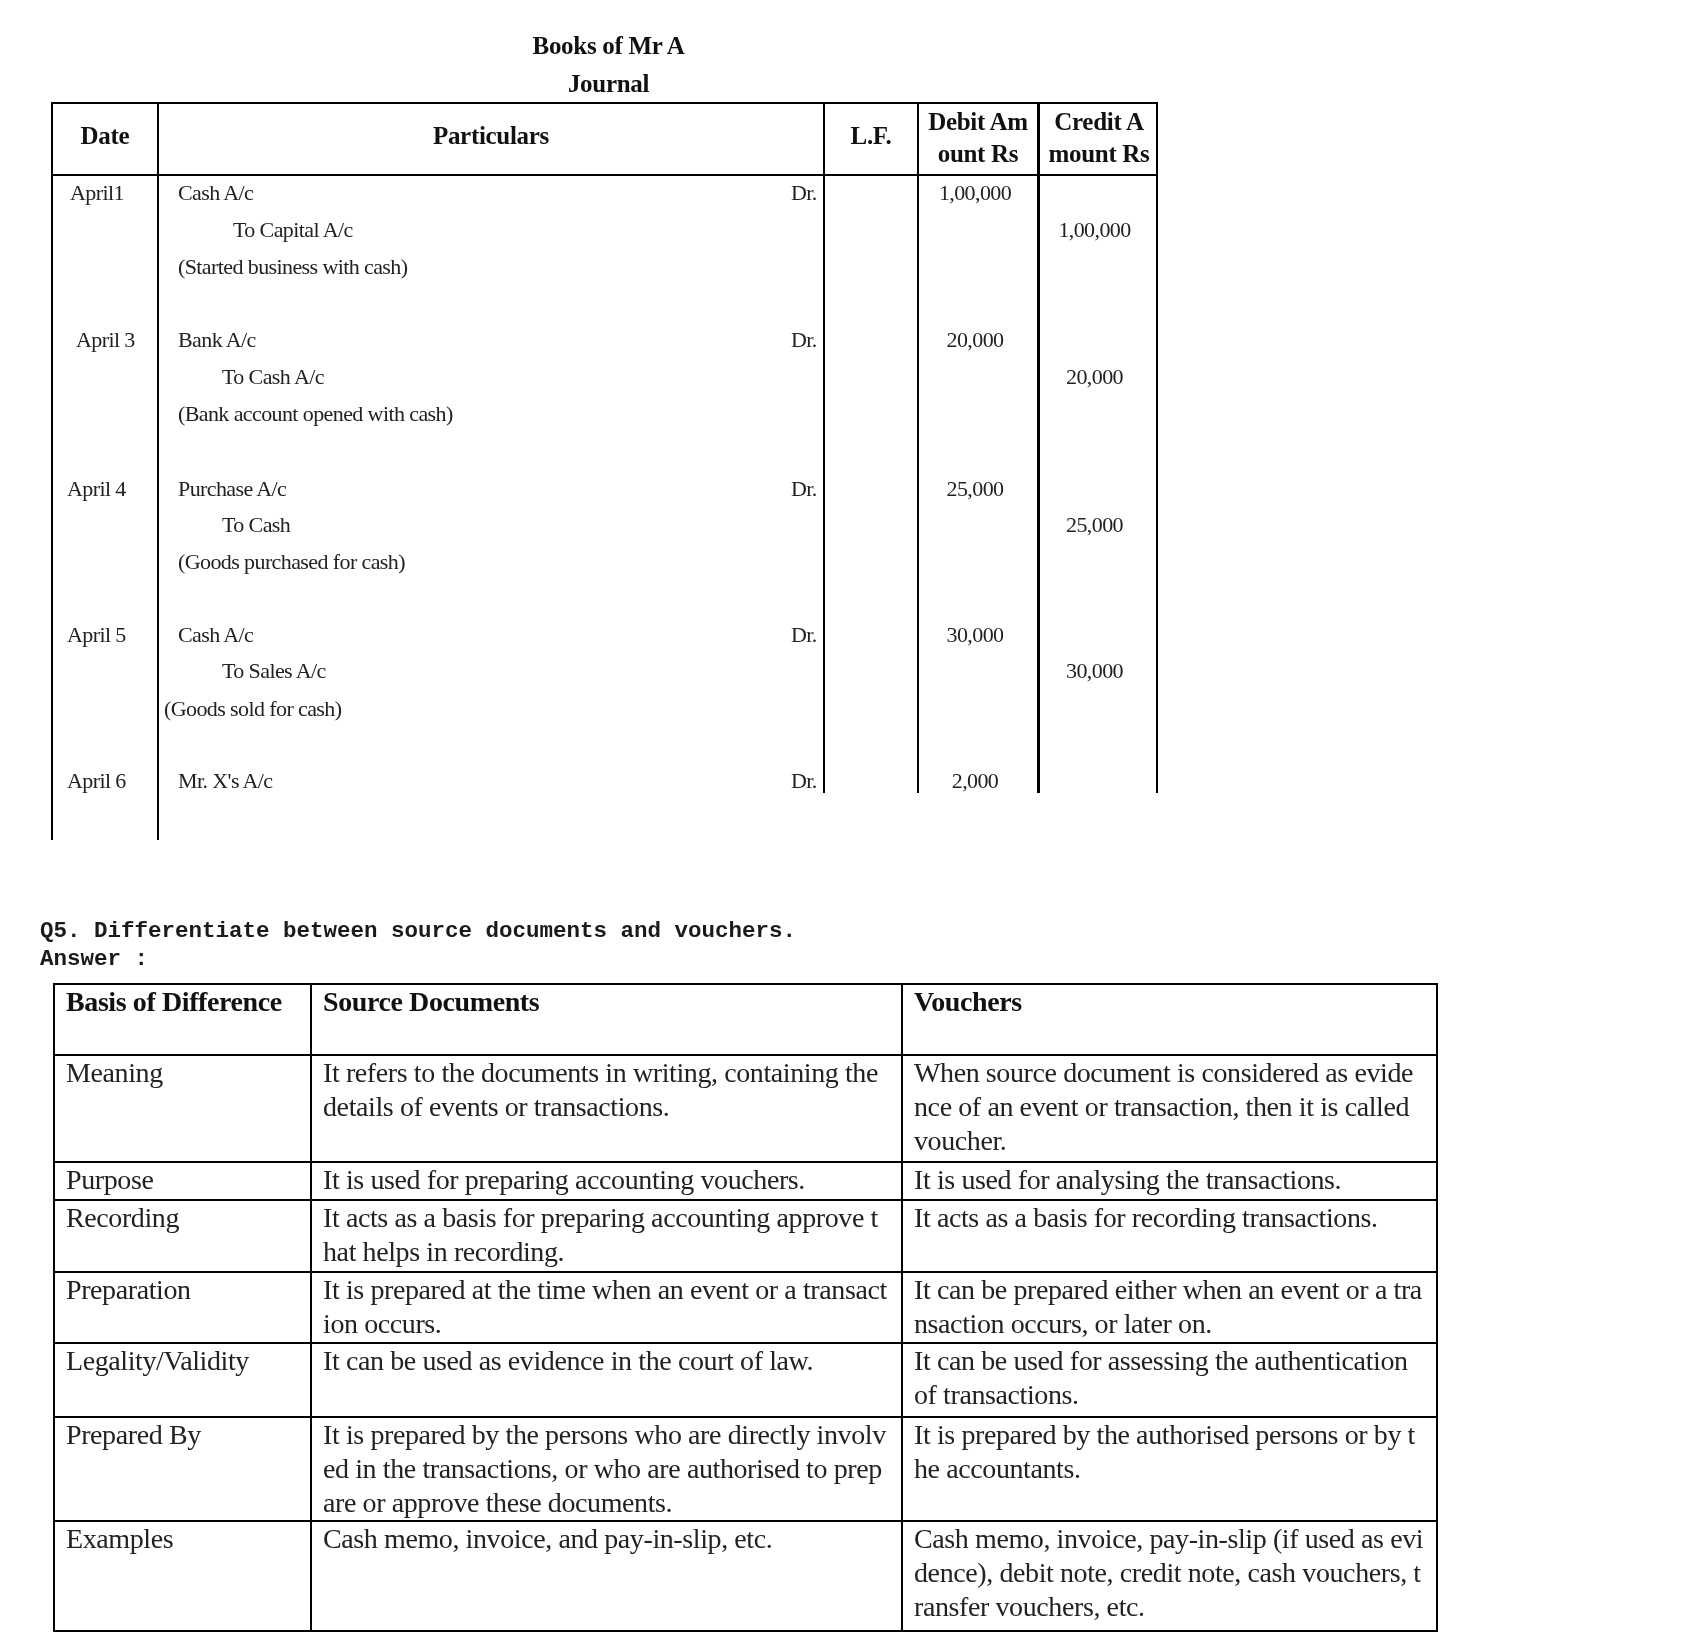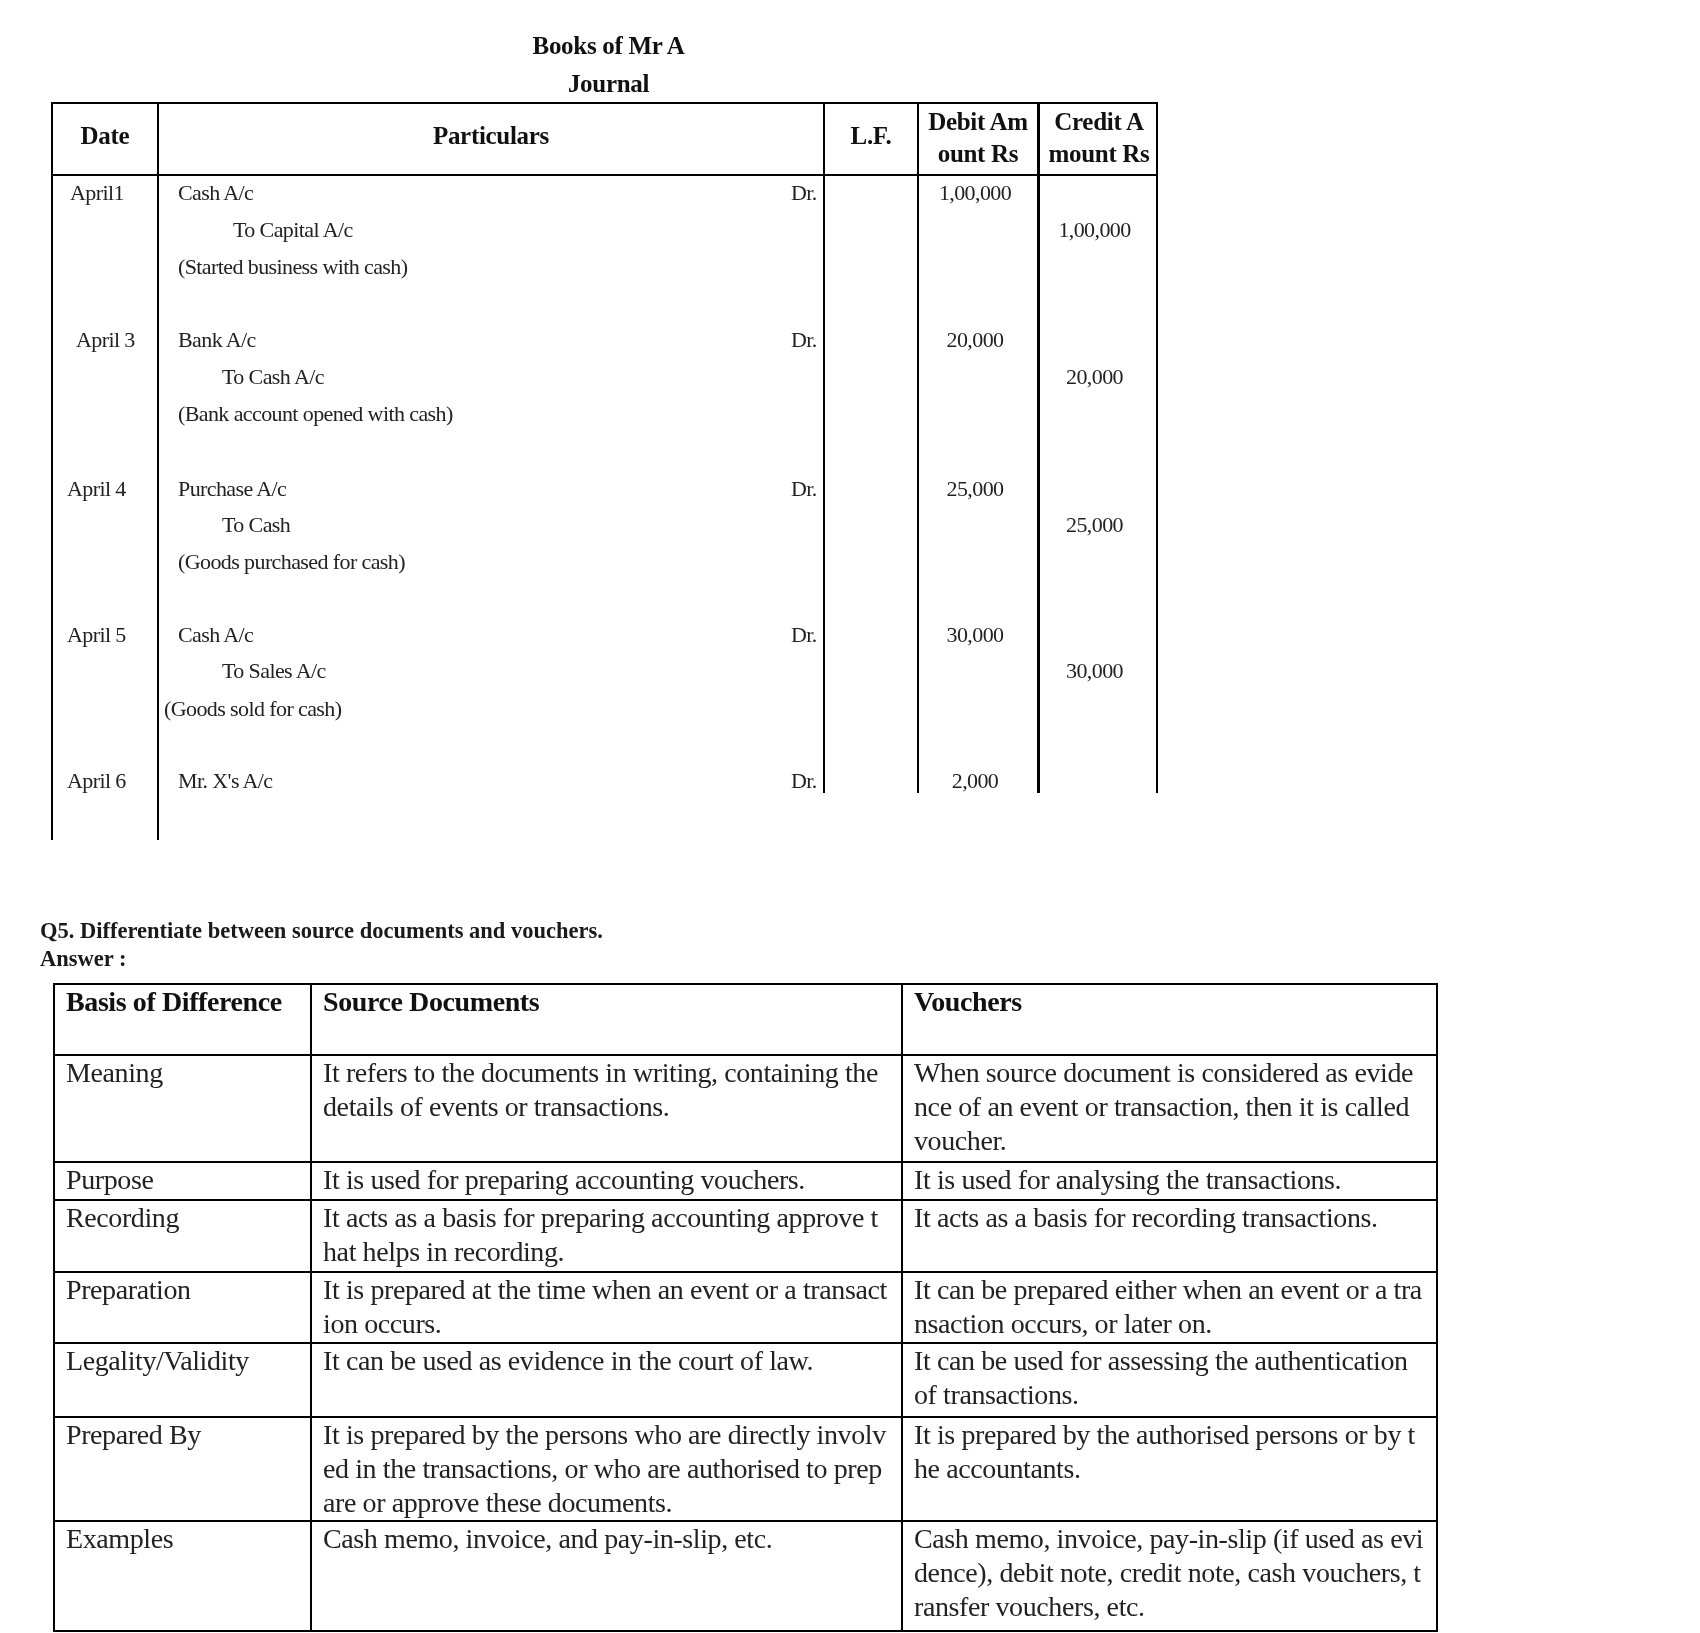--- a/index.html
+++ b/index.html
@@ -41,21 +41,21 @@
     white-space: nowrap;
     letter-spacing: -0.3px;
     text-align: center;
   }
   .num { text-align: center; }
 
   
   .qhead {
     position: absolute;
     left: 40px;
-    font-family: Liberation Serif, serif;
+    font-family: Liberation Mono, monospace;
     font-weight: bold;
     font-size: 22.5px;
     color: #1a1a1a;
     white-space: nowrap;
   }
   table.diff {
     position: absolute;
     left: 53px;
     top: 983px;
     width: 1383px;

